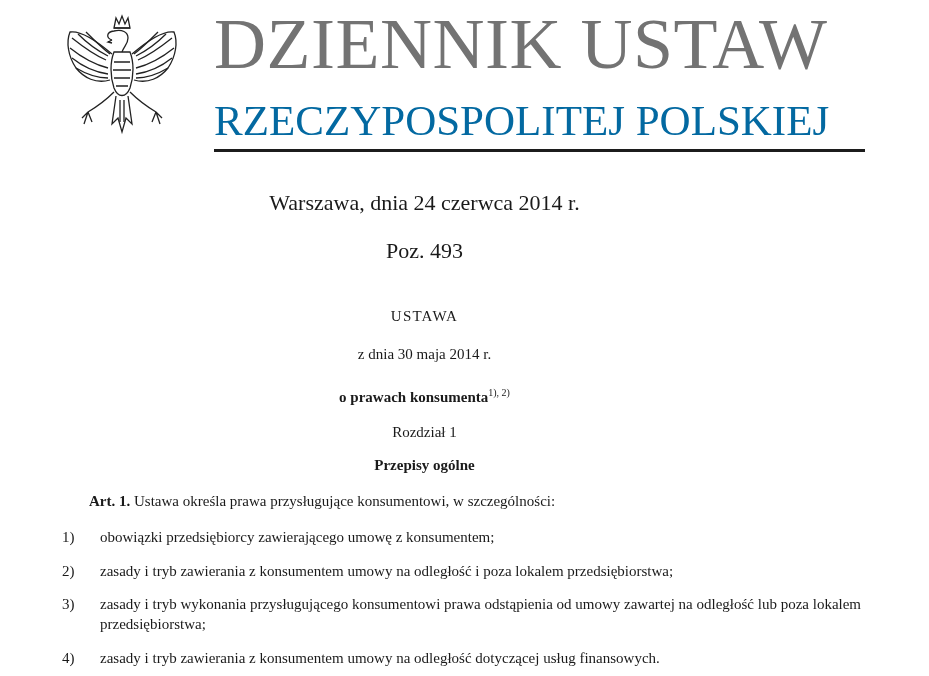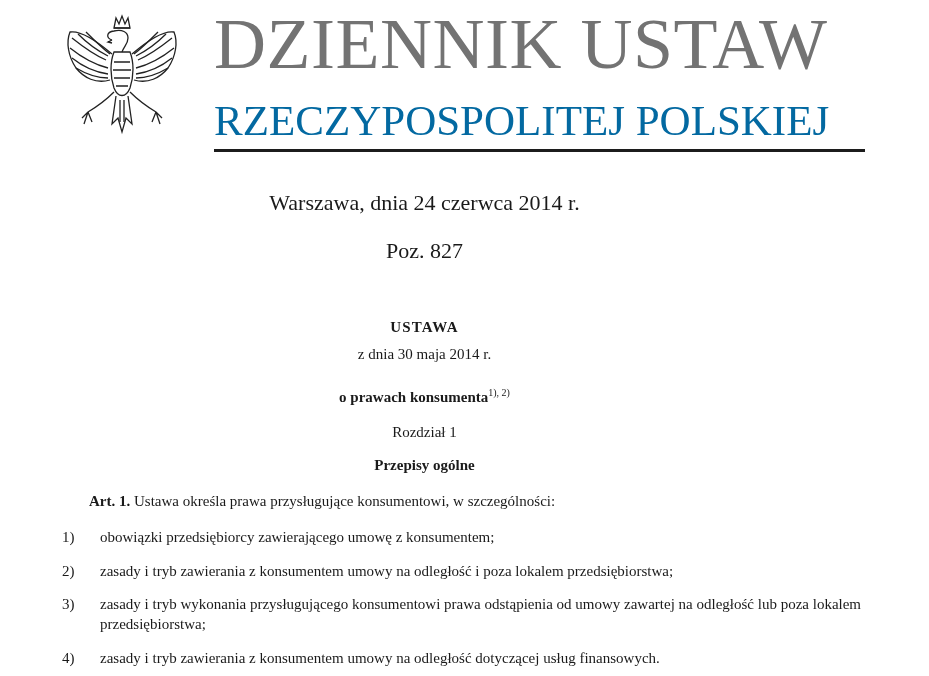--- a/index.html
+++ b/index.html
@@ -6,21 +6,21 @@
   body { width:929px; height:676px; position:relative; overflow:hidden;
          font-family:"Liberation Serif", "DejaVu Serif", serif; color:#1a1a1a; }
   .abs { position:absolute; }
   #emblem { left:62px; top:12px; width:120px; height:136px; }
   #title1 { left:214px; top:4px; font-size:72px; line-height:80px; letter-spacing:0.5px; white-space:nowrap; color:#737373; }
   #title2 { left:214px; top:96px; font-size:43px; line-height:50px; white-space:nowrap; color:#0369a1; }
   #rule { left:214px; top:149px; width:651px; height:3px; background:#1c1c1c; }
   .center { position:absolute; left:0; width:849px; text-align:center; white-space:nowrap; }
   #date { top:188px; font-size:22px; line-height:30px; }
   #poz { top:236px; font-size:22px; line-height:30px; }
-  #ustawa { top:316px; font-size:15px; font-weight:bold; letter-spacing:1.2px; line-height:22px; }
+  #ustawa { top:305px; font-size:15px; font-weight:normal; letter-spacing:1.2px; line-height:22px; }
   #zdnia { top:343px; font-size:15px; line-height:22px; }
   #oprawach { top:382px; font-size:15px; font-weight:bold; line-height:22px; }
   #oprawach sup { font-size:10px; font-weight:normal; vertical-align:6px; }
   #rozdzial { top:421px; font-size:15px; line-height:22px; }
   #przepisy { top:454px; font-size:15px; font-weight:bold; line-height:22px; }
   .txt { position:absolute; font-size:15px; line-height:20px; white-space:nowrap; }
   #art { left:89px; top:491px; }
   #art b { font-weight:bold; }
   .num { position:absolute; left:62px; font-size:15px; line-height:20px; }
   .item { position:absolute; left:100px; font-size:15px; line-height:20px; width:780px; }
@@ -54,21 +54,21 @@
     <path d="M52 80 C44 88 36 94 26 100 L20 106 M26 100 L22 112 M26 100 L30 110"></path>
     <path d="M68 80 C76 88 84 94 94 100 L100 106 M94 100 L98 112 M94 100 L90 110"></path>
   </svg>
 </div>
 
 <div id="title1" class="abs">DZIENNIK USTAW</div>
 <div id="title2" class="abs">RZECZYPOSPOLITEJ POLSKIEJ</div>
 <div id="rule" class="abs"></div>
 
 <div id="date" class="center">Warszawa, dnia 24 czerwca 2014 r.</div>
-<div id="poz" class="center">Poz. 827</div>
+<div id="poz" class="center">Poz. 493</div>
 
 <div id="ustawa" class="center">USTAWA</div>
 <div id="zdnia" class="center">z dnia 30 maja 2014 r.</div>
 <div id="oprawach" class="center"><span>o prawach konsumenta</span><sup>1), 2)</sup></div>
 <div id="rozdzial" class="center">Rozdział 1</div>
 <div id="przepisy" class="center">Przepisy ogólne</div>
 
 <div id="art" class="txt"><b>Art. 1.</b> <span>Ustawa określa prawa przysługujące konsumentowi, w szczególności:</span></div>
 
 <div class="num" style="top:527px;">1)</div>

